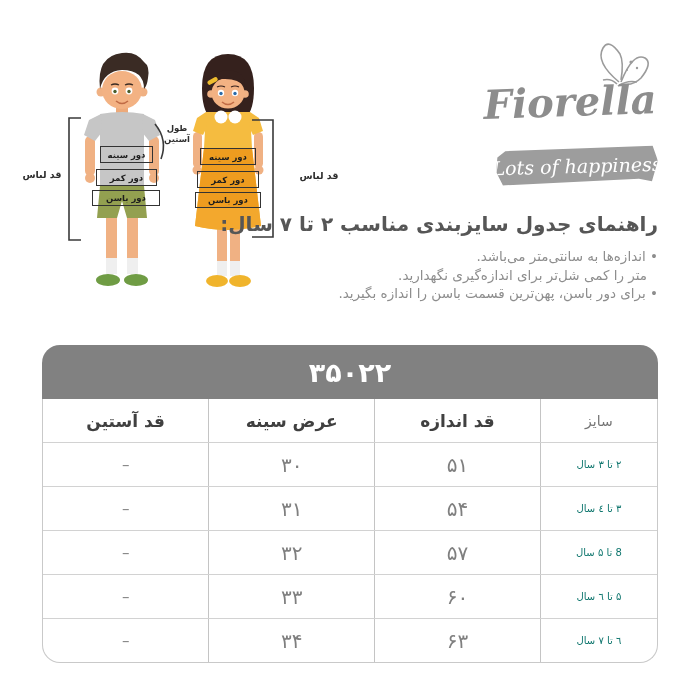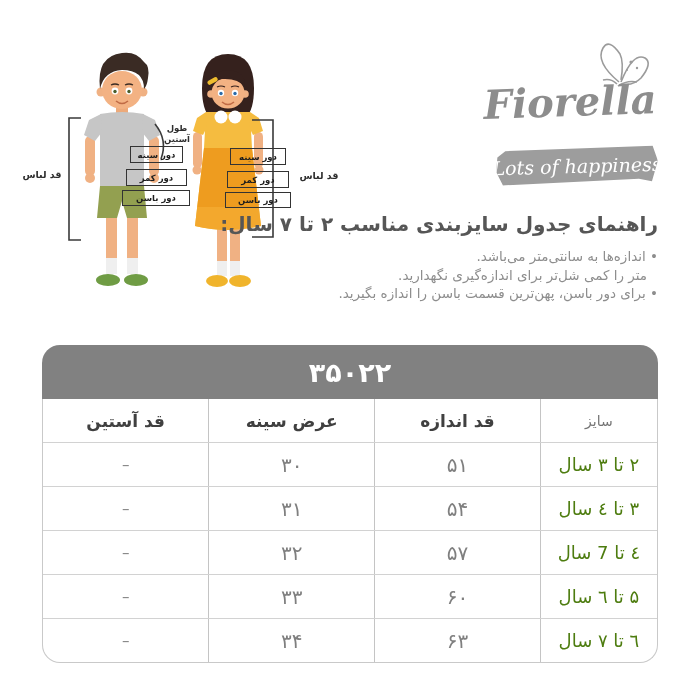--- a/index.html
+++ b/index.html
@@ -6,21 +6,21 @@
   .page{
     position:relative;width:700px;height:700px;background:#ffffff;overflow:hidden;
     font-family:"DejaVu Sans",sans-serif;
   }
   
   .diagram{position:absolute;left:0;top:0;width:350px;height:330px;}
   .diagram svg{position:absolute;left:40px;top:40px;}
   .mbox{
     position:absolute;box-sizing:border-box;border:1.5px solid #333;
     display:flex;align-items:center;justify-content:center;
-    font-size:8.5px;font-weight:bold;color:#1d1d1d;direction:rtl;background:transparent;margin-left:30px;
+    font-size:8.5px;font-weight:bold;color:#1d1d1d;direction:rtl;background:transparent;
   }
   .side-label{
     position:absolute;font-size:9.5px;font-weight:bold;color:#2e2e2e;
     text-align:center;direction:rtl;
   }
   .sleeve-label{
     position:absolute;left:157px;top:123px;width:40px;font-size:8.5px;font-weight:bold;
     color:#2e2e2e;text-align:center;direction:rtl;line-height:11px;
   }
   
@@ -64,21 +64,21 @@
   }
   table.sizes{width:100%;border-collapse:collapse;direction:rtl;}
   .sizes th,.sizes td{
     height:43px;text-align:center;vertical-align:middle;padding:0;
   }
   .sizes tr:not(:last-child) th,.sizes tr:not(:last-child) td{border-bottom:1px solid #d2d2d2;}
   .sizes th:not(:last-child),.sizes td:not(:last-child){border-left:1px solid #c4c4c4;}
   .sizes th{font-size:17px;font-weight:bold;color:#404040;}
   .sizes th.size-h{font-size:14px;font-weight:normal;color:#757575;}
   .sizes td{font-size:20px;color:#7f7f7f;}
-  .sizes td.size-c{font-size:18px;color:#4d7c0f;}
+  .sizes td.size-c{font-size:10px;color:#0f766e;}
   .sizes td.dash{font-size:15px;color:#8a8a8a;}
 </style>
 </head>
 <body>
 
 <div class="page">
 
   <div class="diagram">
     <svg width="280" height="260" viewBox="0 0 280 260">
 
@@ -236,21 +236,21 @@
           <td>۳۰</td>
           <td class="dash">–</td>
         </tr>
         <tr>
           <td class="size-c">۳ تا ٤ سال</td>
           <td>۵۴</td>
           <td>۳۱</td>
           <td class="dash">–</td>
         </tr>
         <tr>
-          <td class="size-c">٤ تا 7 سال</td>
+          <td class="size-c">8 تا ۵ سال</td>
           <td>۵۷</td>
           <td>۳۲</td>
           <td class="dash">–</td>
         </tr>
         <tr>
           <td class="size-c">۵ تا ٦ سال</td>
           <td>۶۰</td>
           <td>۳۳</td>
           <td class="dash">–</td>
         </tr>

